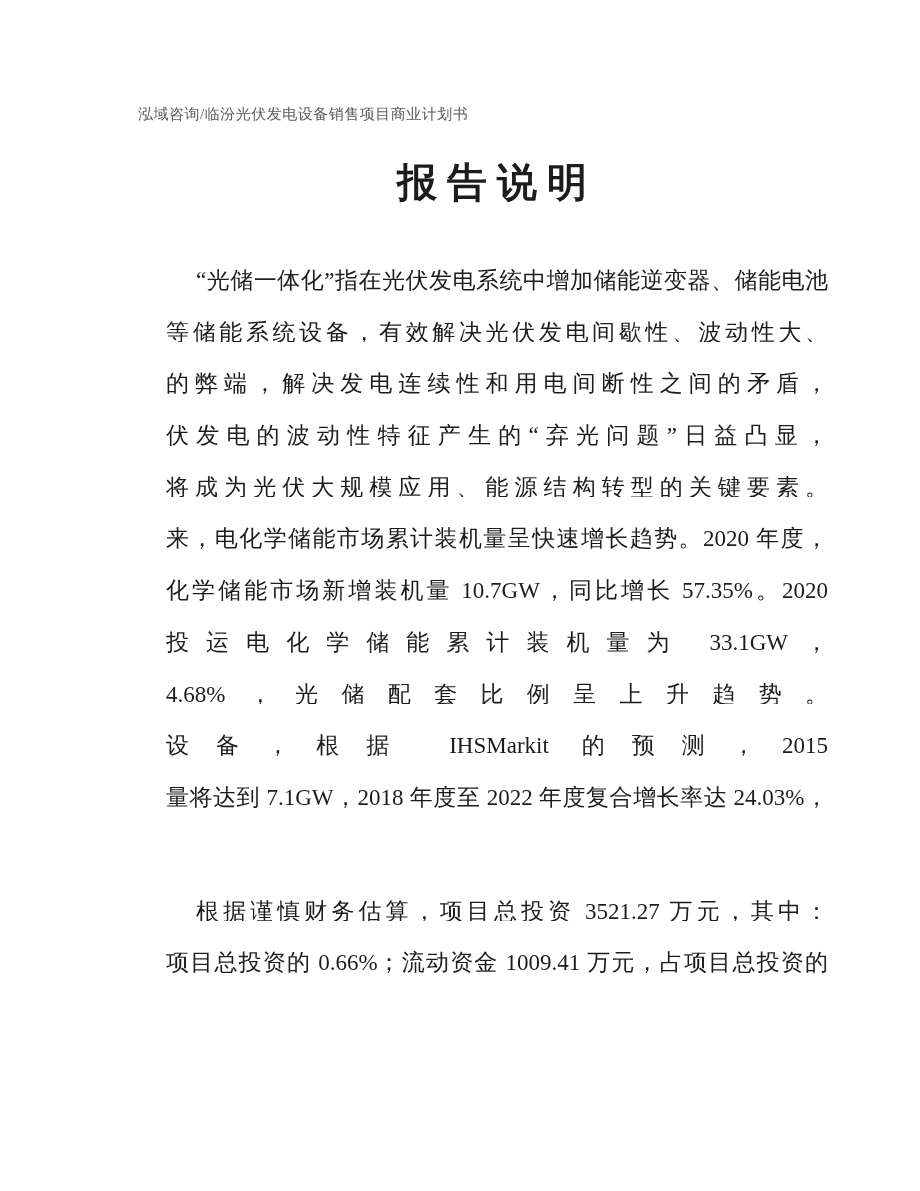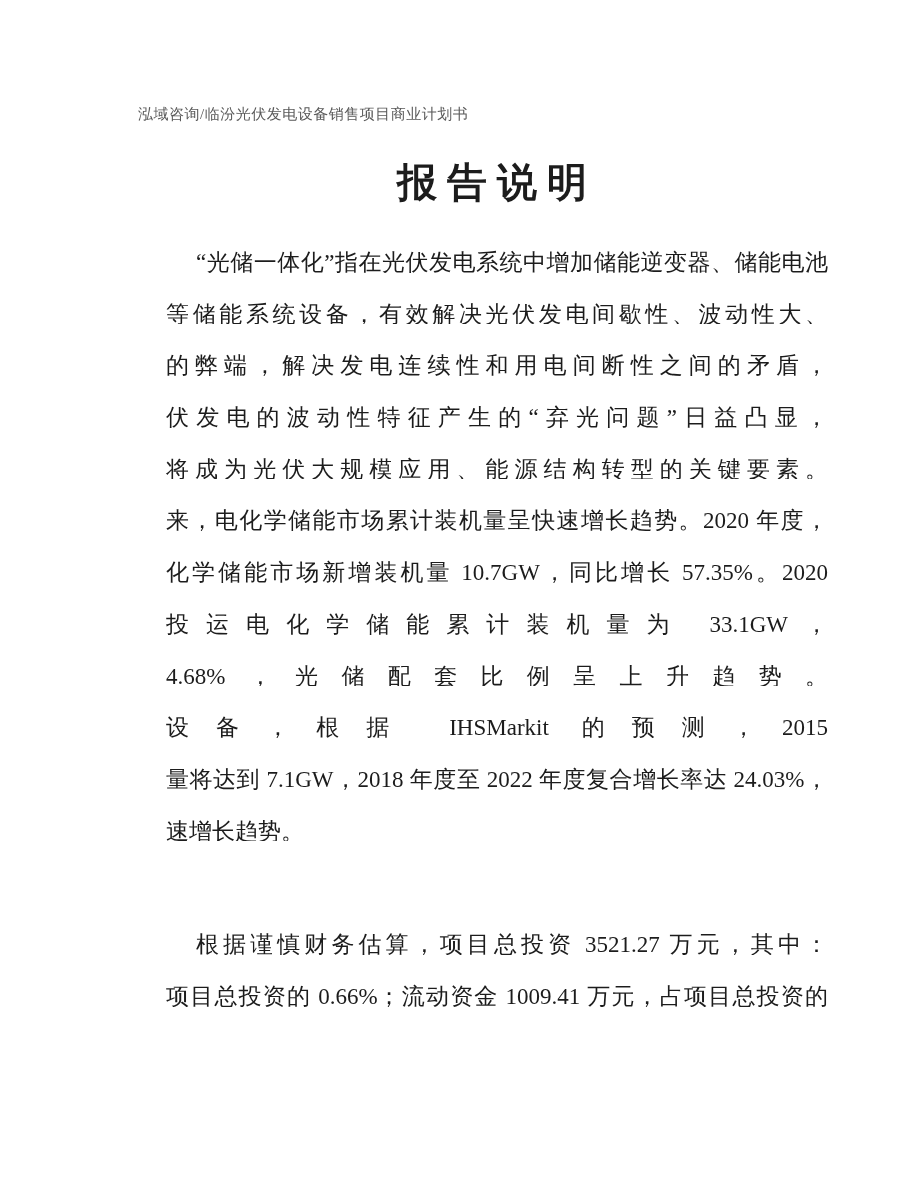--- a/index.html
+++ b/index.html
@@ -36,21 +36,21 @@
     text-align: center;
     font-size: 40px;
     line-height: 42px;
     font-weight: bold;
     letter-spacing: 0.25em;
     text-indent: 0.25em; 
   }
   .doc-body {
     position: absolute;
     left: 86px;
-    top: 157px;
+    top: 175px;
     width: 758px;
   }
   .paragraph { width: 100%; }
   .paragraph + .paragraph { margin-top: 30px; }
   .doc-line {
     height: 51.7px;
     line-height: 51.7px;
     font-size: 23px;
     text-align: justify;
     text-align-last: justify;
@@ -78,20 +78,19 @@
         <div class="doc-line">等储能系统设备，有效解决光伏发电间歇性、波动性大、可调控性低</div>
         <div class="doc-line">的弊端，解决发电连续性和用电间断性之间的矛盾，实现电力在发电</div>
         <div class="doc-line">伏发电的波动性特征产生的“弃光问题”日益凸显，储能系统的运用</div>
         <div class="doc-line">将成为光伏大规模应用、能源结构转型的关键要素。根据彭博新能源</div>
         <div class="doc-line">来，电化学储能市场累计装机量呈快速增长趋势。2020 年度，全球电</div>
         <div class="doc-line">化学储能市场新增装机量 10.7GW，同比增长 57.35%。2020 年末全球已</div>
         <div class="doc-line">投运电化学储能累计装机量为 33.1GW，占光伏累计装机量的比例为</div>
         <div class="doc-line">4.68%，光储配套比例呈上升趋势。储能逆变器作为储能系统中的核心</div>
         <div class="doc-line">设备，根据 IHSMarkit 的预测，2015 年度全球并网型储能逆变器出货</div>
         <div class="doc-line">量将达到 7.1GW，2018 年度至 2022 年度复合增长率达 24.03%，呈现快</div>
-        <div class="doc-line last">速增长趋势。</div>
       </div>
       <div class="paragraph">
         <div class="doc-line first">根据谨慎财务估算，项目总投资 3521.27 万元，其中：建设投资</div>
         <div class="doc-line">项目总投资的 0.66%；流动资金 1009.41 万元，占项目总投资的</div>
       </div>
     </div>
 </div>
 
 </body></html>

